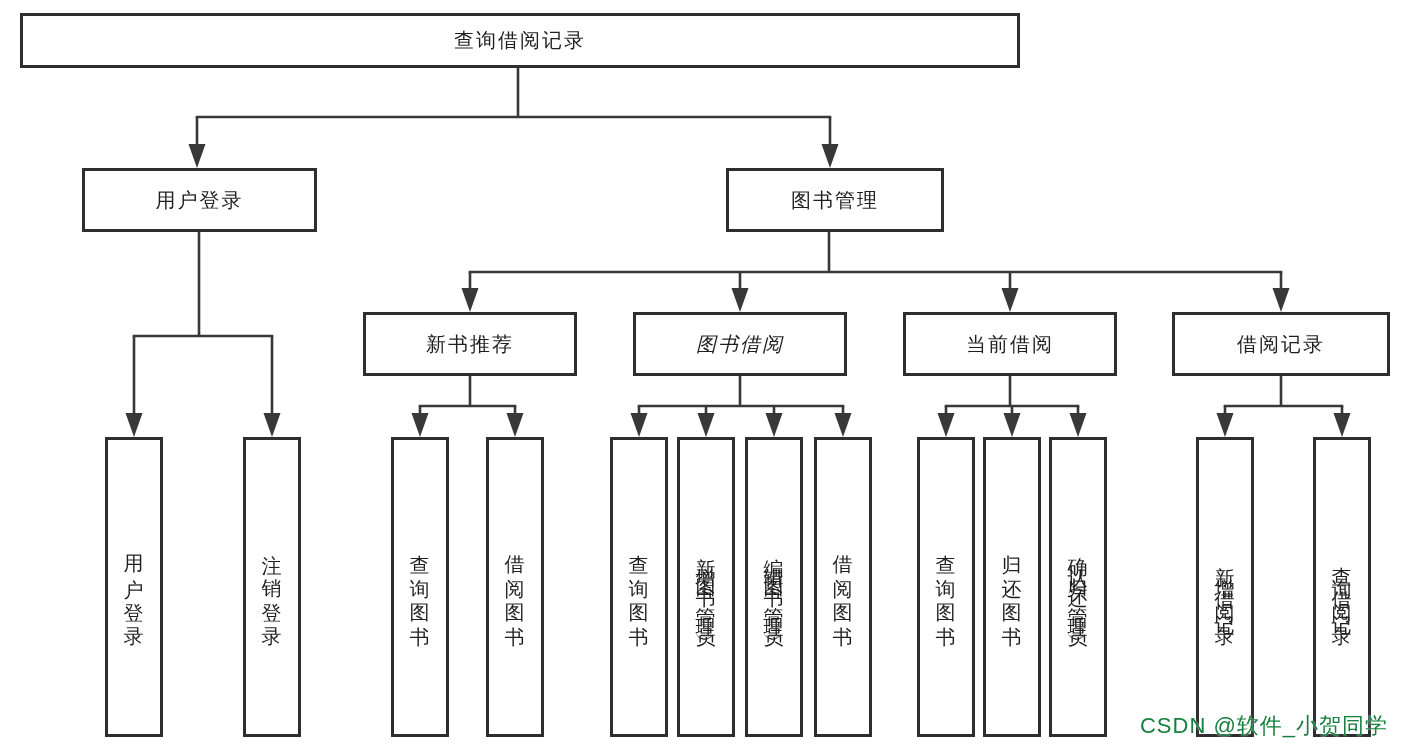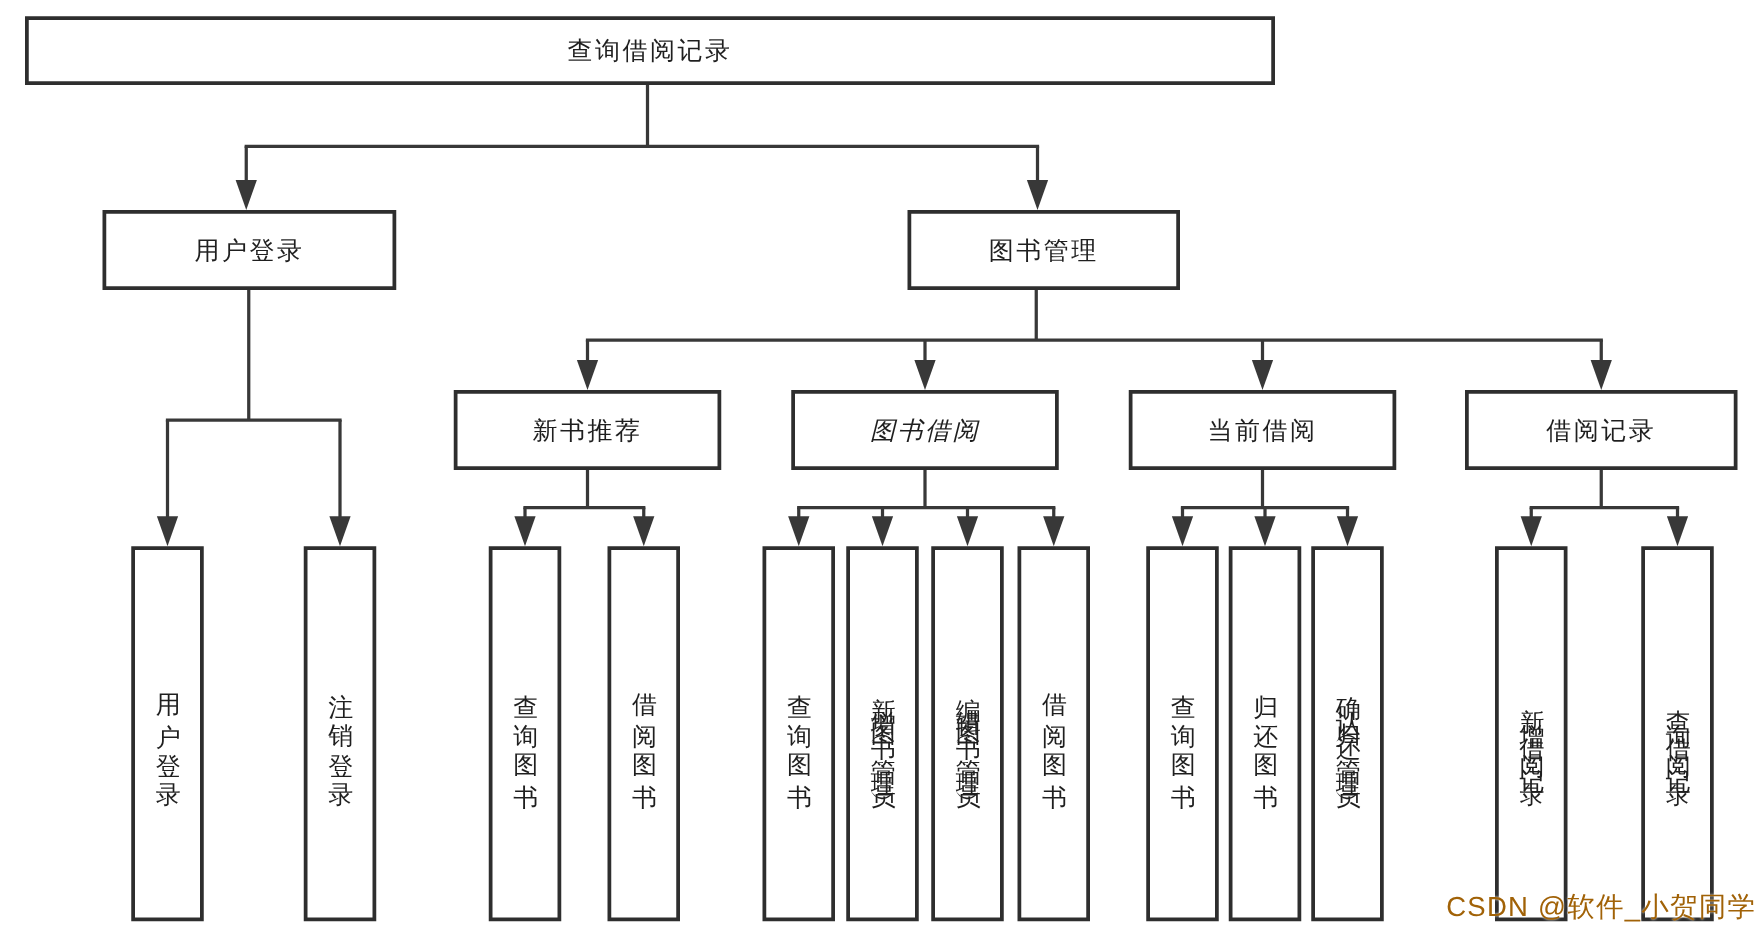--- a/index.html
+++ b/index.html
@@ -73,25 +73,25 @@
   .leaf-6  { left: 677px; }
   .leaf-7  { left: 745px; }
   .leaf-8  { left: 814px; }
   .leaf-9  { left: 917px; }
   .leaf-10 { left: 983px; }
   .leaf-11 { left: 1049px; }
   .leaf-12 { left: 1196px; }
   .leaf-13 { left: 1313px; }
   .watermark {
     position: absolute;
-    right: 0;
+    right: 17px;
     bottom: 6px;
     font-size: 22px;
     letter-spacing: 1px;
-    color: #a16207;
+    color: #15803d;
     text-shadow: 0 0 2px #ffffff;
     white-space: nowrap;
     z-index: 5;
   }
 </style>
 </head>
 <body>
 
 <div class="canvas">
 

